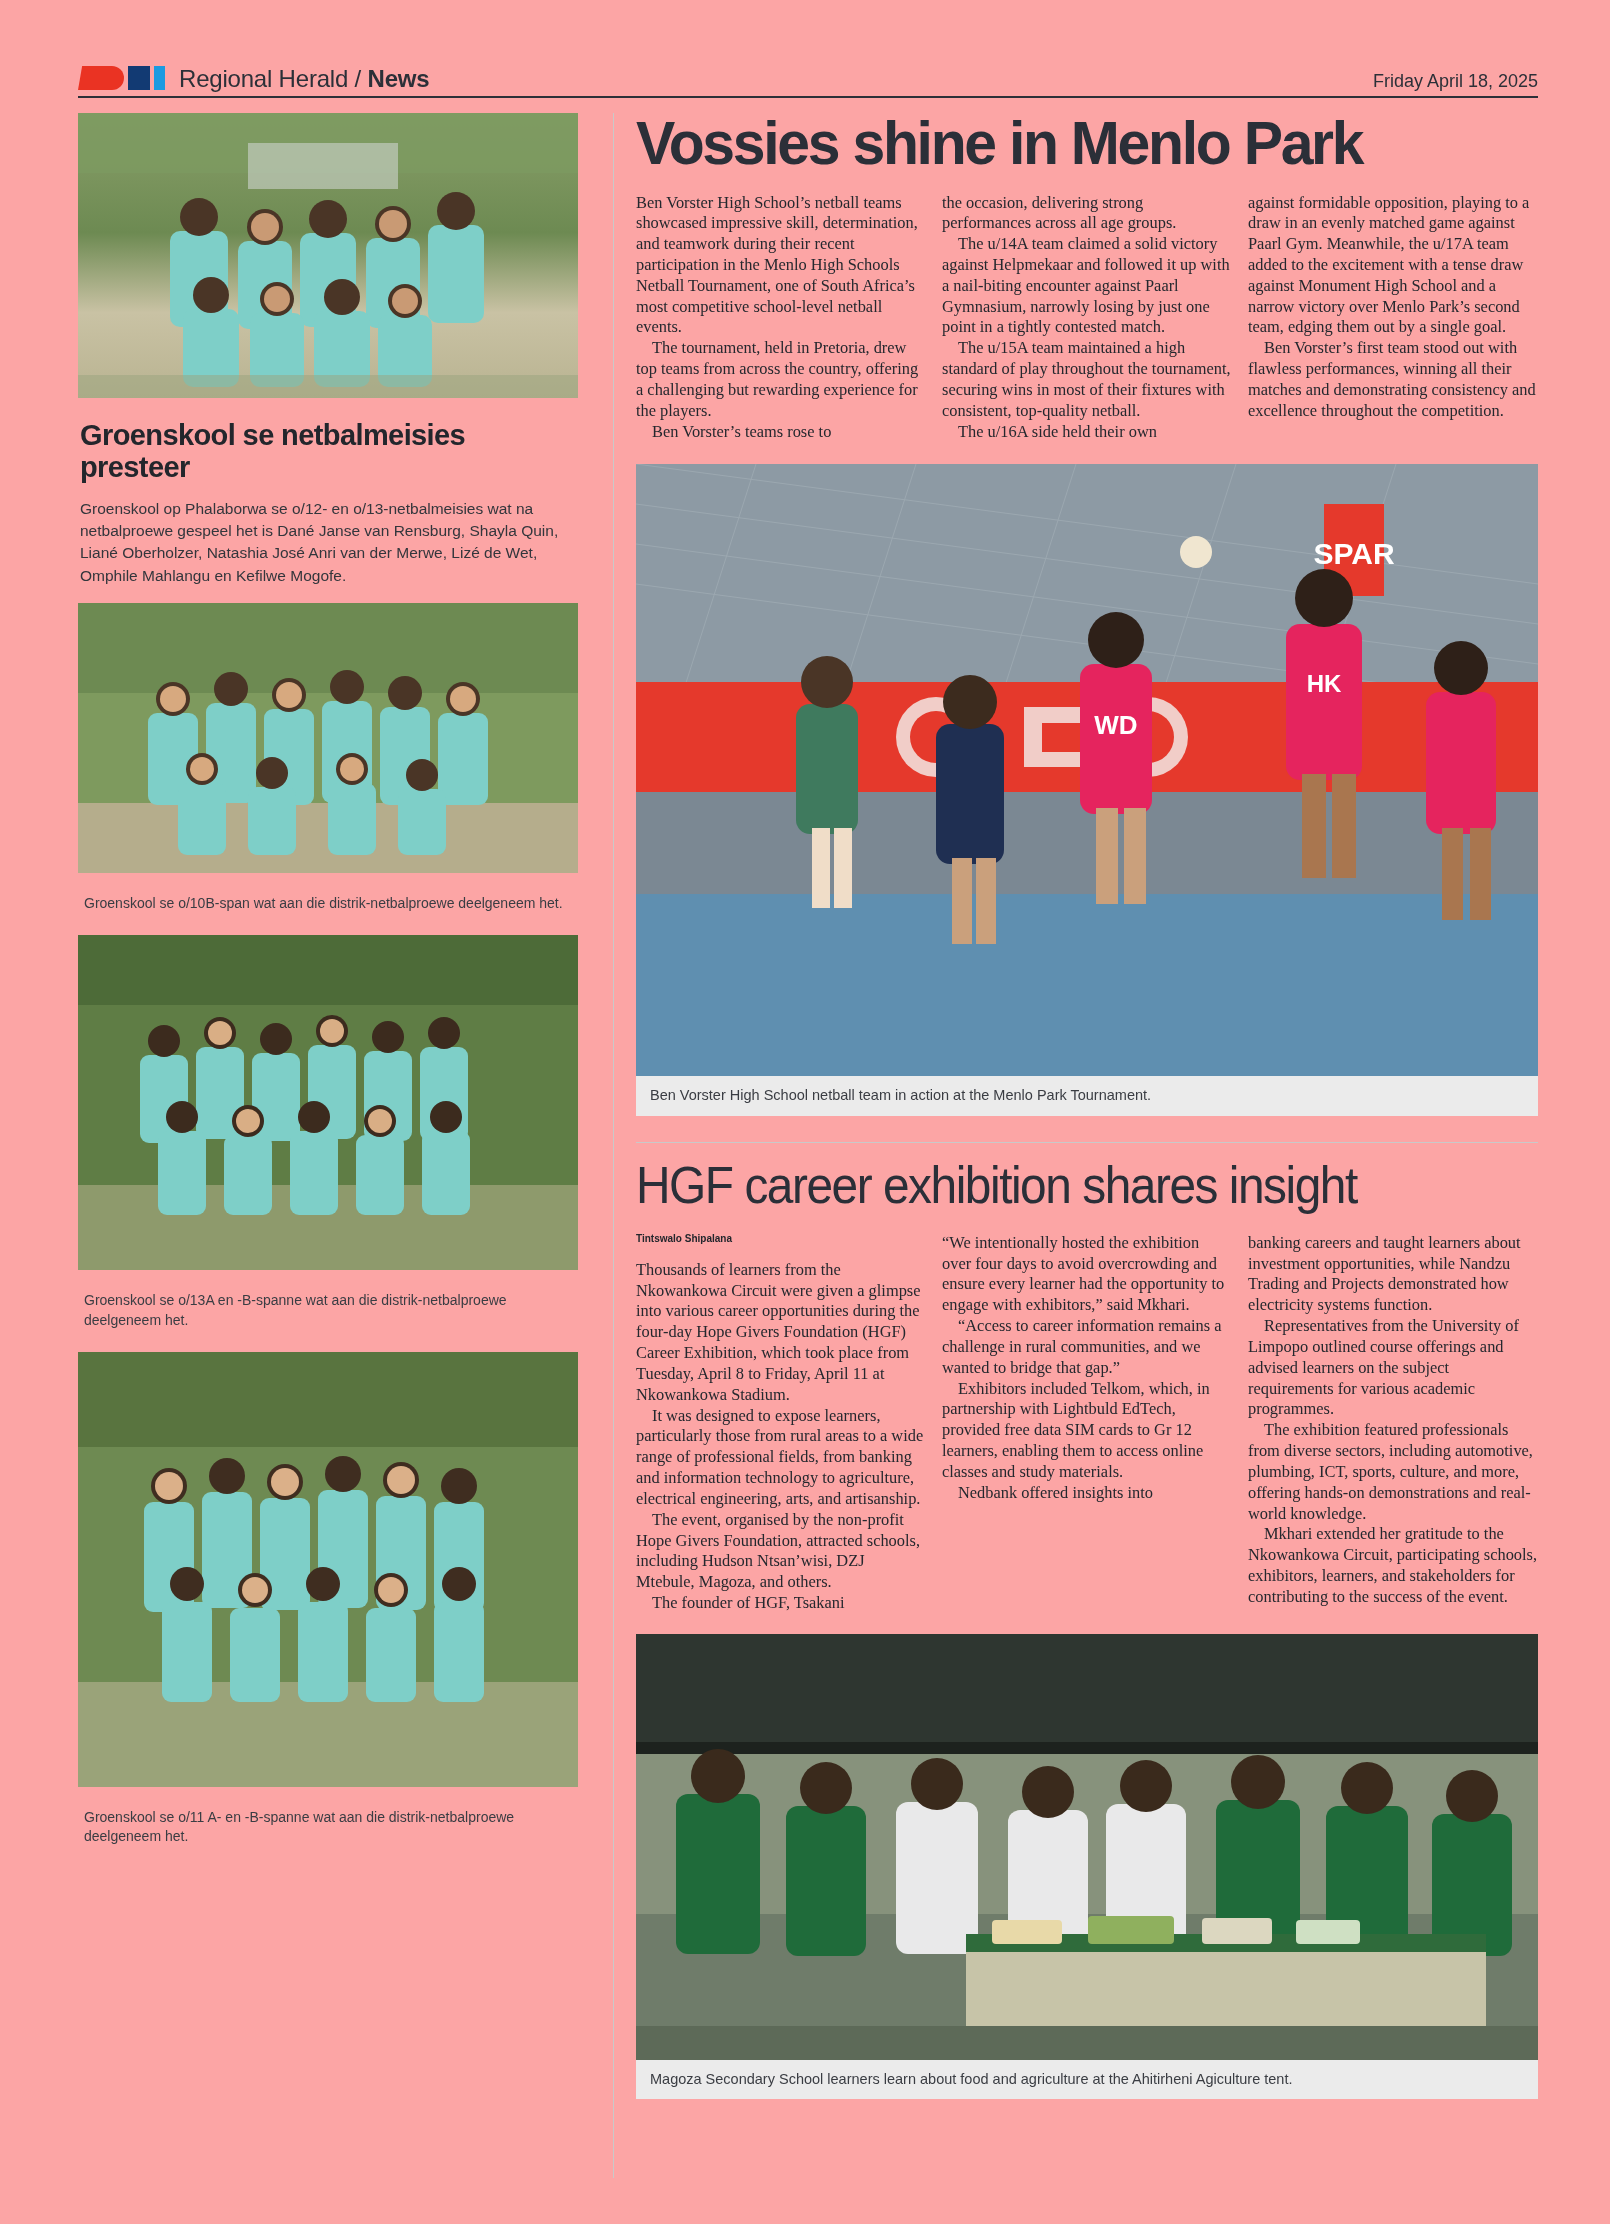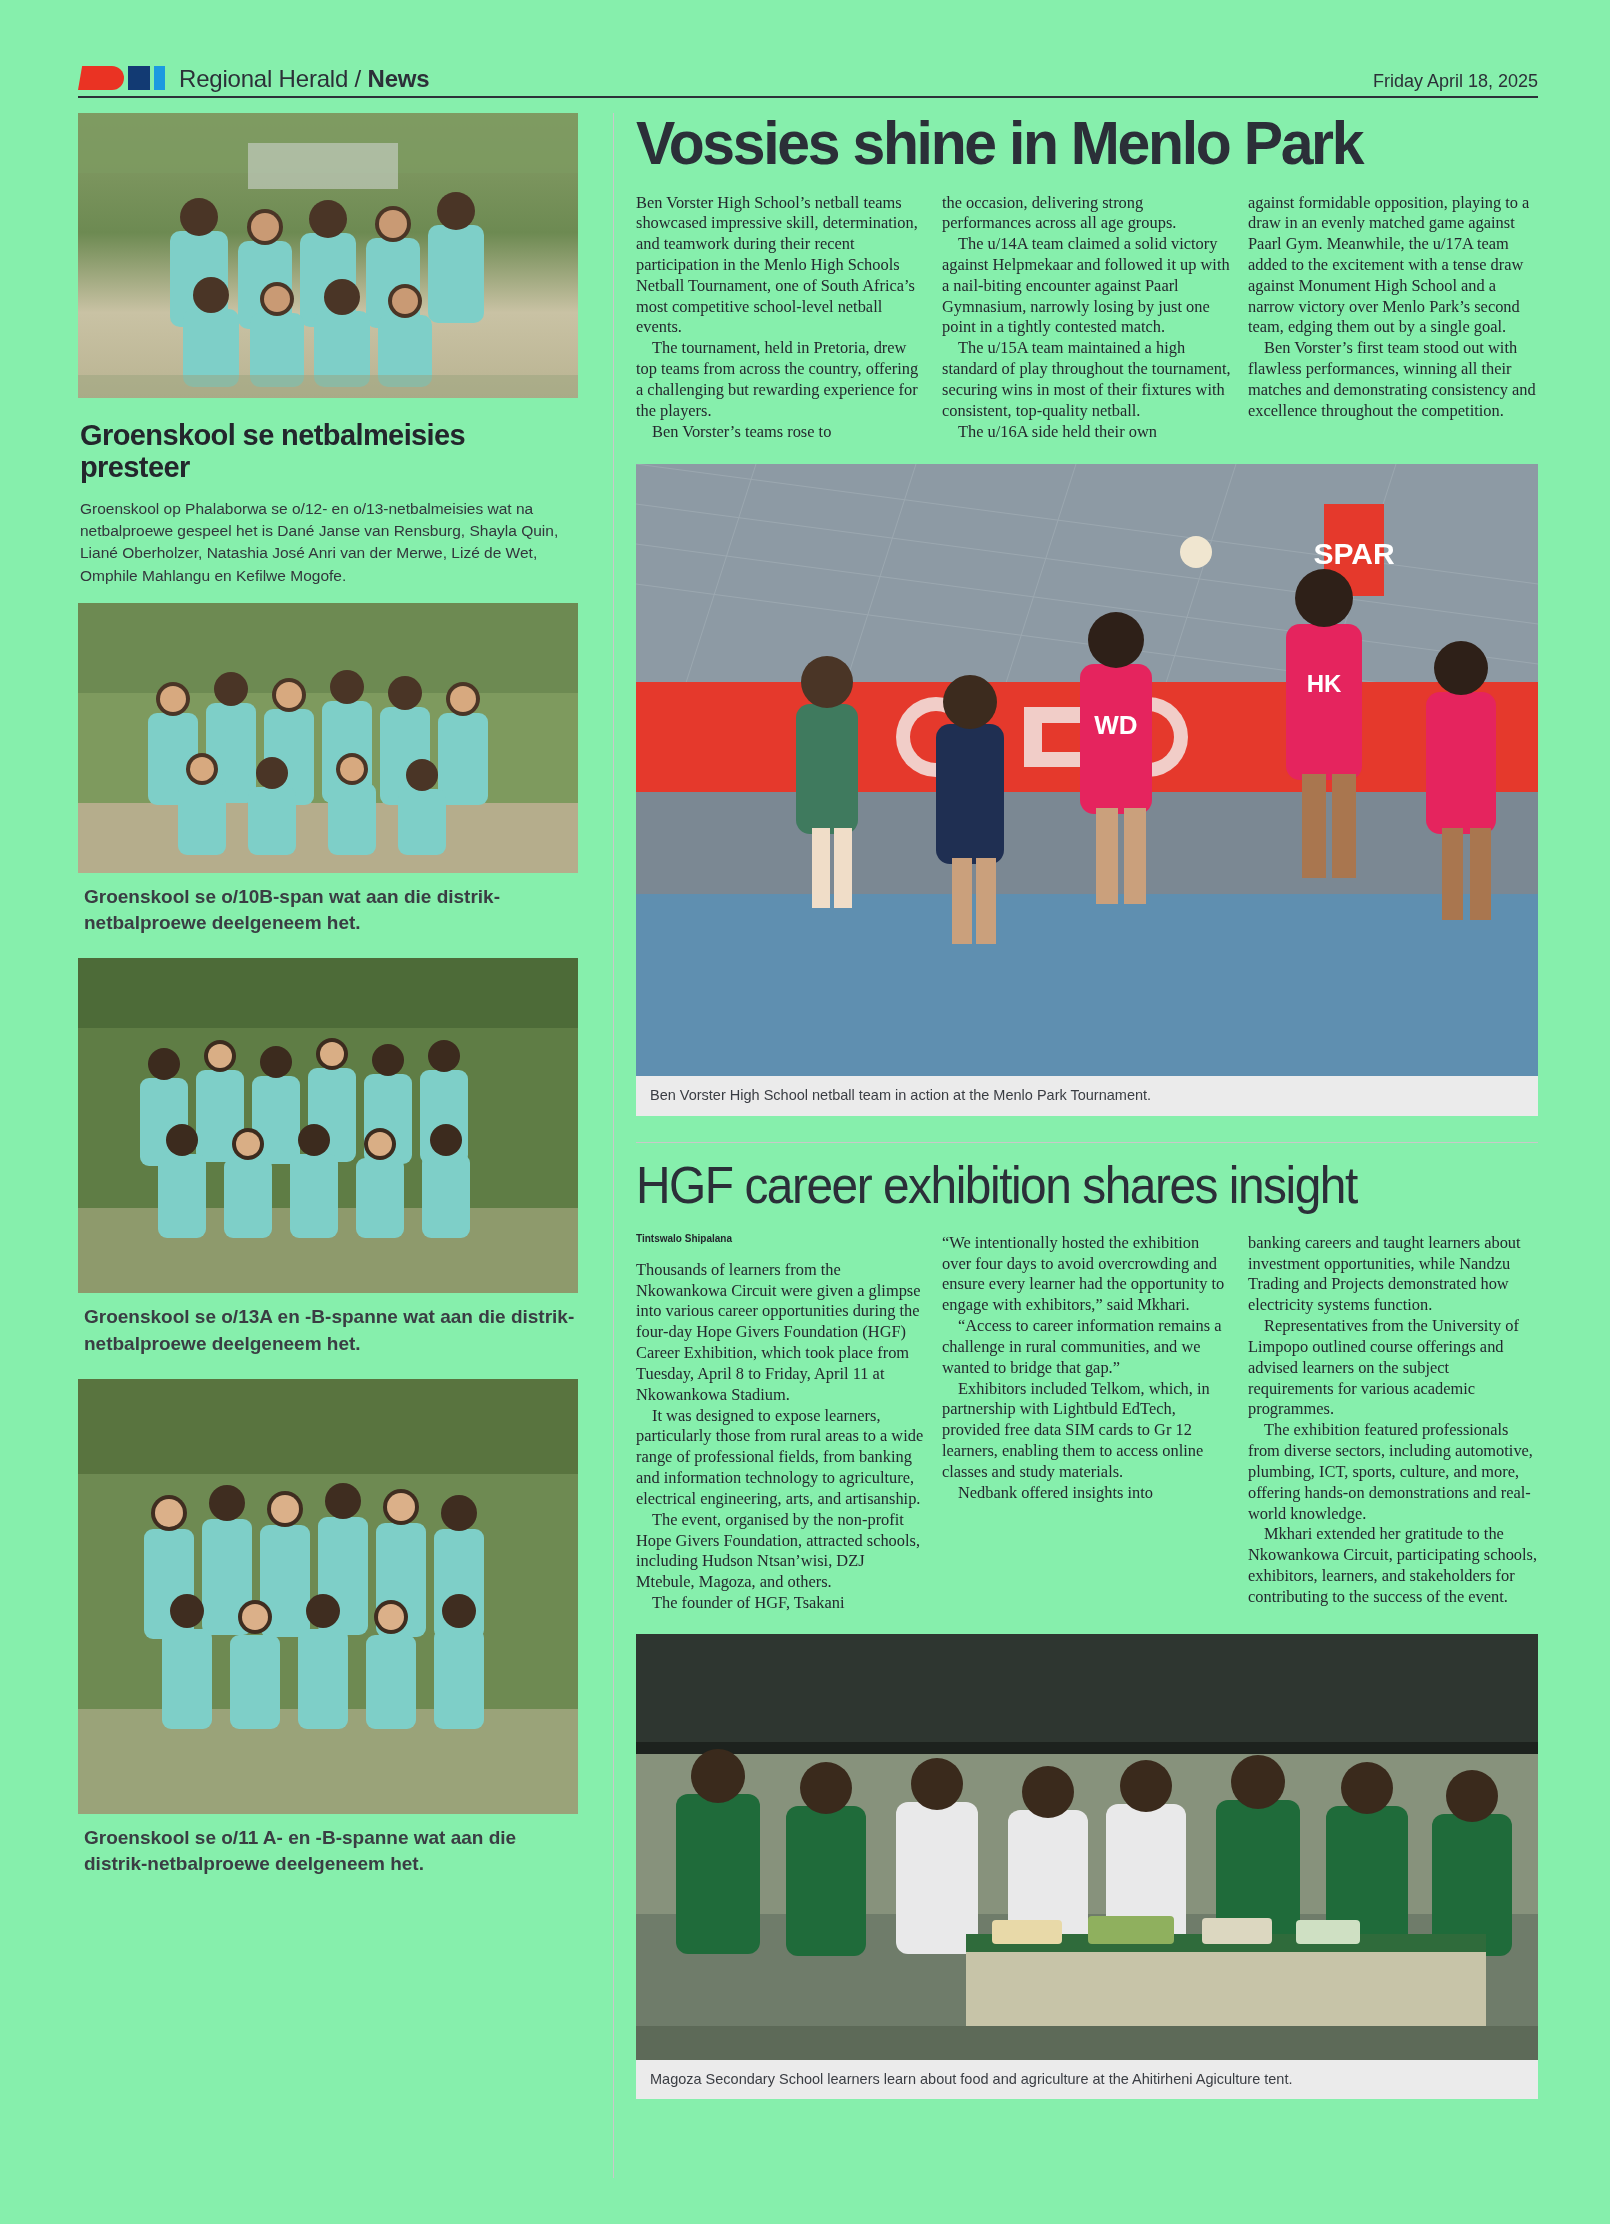--- a/index.html
+++ b/index.html
@@ -5,21 +5,21 @@
   * { box-sizing: border-box; margin: 0; padding: 0; }
   html, body {
     width: 1610px; height: 2224px;
     background: #ffffff;
     font-family: "Liberation Sans", sans-serif;
     -webkit-font-smoothing: antialiased;
   }
   .page {
     position: relative;
     width: 1610px; height: 2224px;
-    background: #86efac;
+    background: #fca5a5;
     padding: 0;
     overflow: hidden;
   }
 
   
   .masthead {
     position: absolute;
     left: 78px; top: 58px;
     width: 1460px; height: 40px;
     display: flex; align-items: flex-end;
@@ -69,25 +69,24 @@
     left: 613px; top: 113px;
     width: 1px; height: 2065px;
     background: #c9c9c9;
   }
 
   
   .photo { width: 100%; display: block; position: relative; overflow: hidden; }
   .photo svg { display: block; width: 100%; height: 100%; }
 
   .caption {
-    font-size: 19px;
+    font-size: 14px;
     line-height: 1.38;
     color: #3a3d43;
-    padding: 11px 2px 0 6px;
-    font-weight: bold;
+    padding: 21px 2px 0 6px;
   }
   .caption-bar {
     background: #ebebeb;
     font-size: 14.5px;
     line-height: 1.4;
     color: #3a3d43;
     padding: 9px 12px 10px 14px;
   }
 
   

